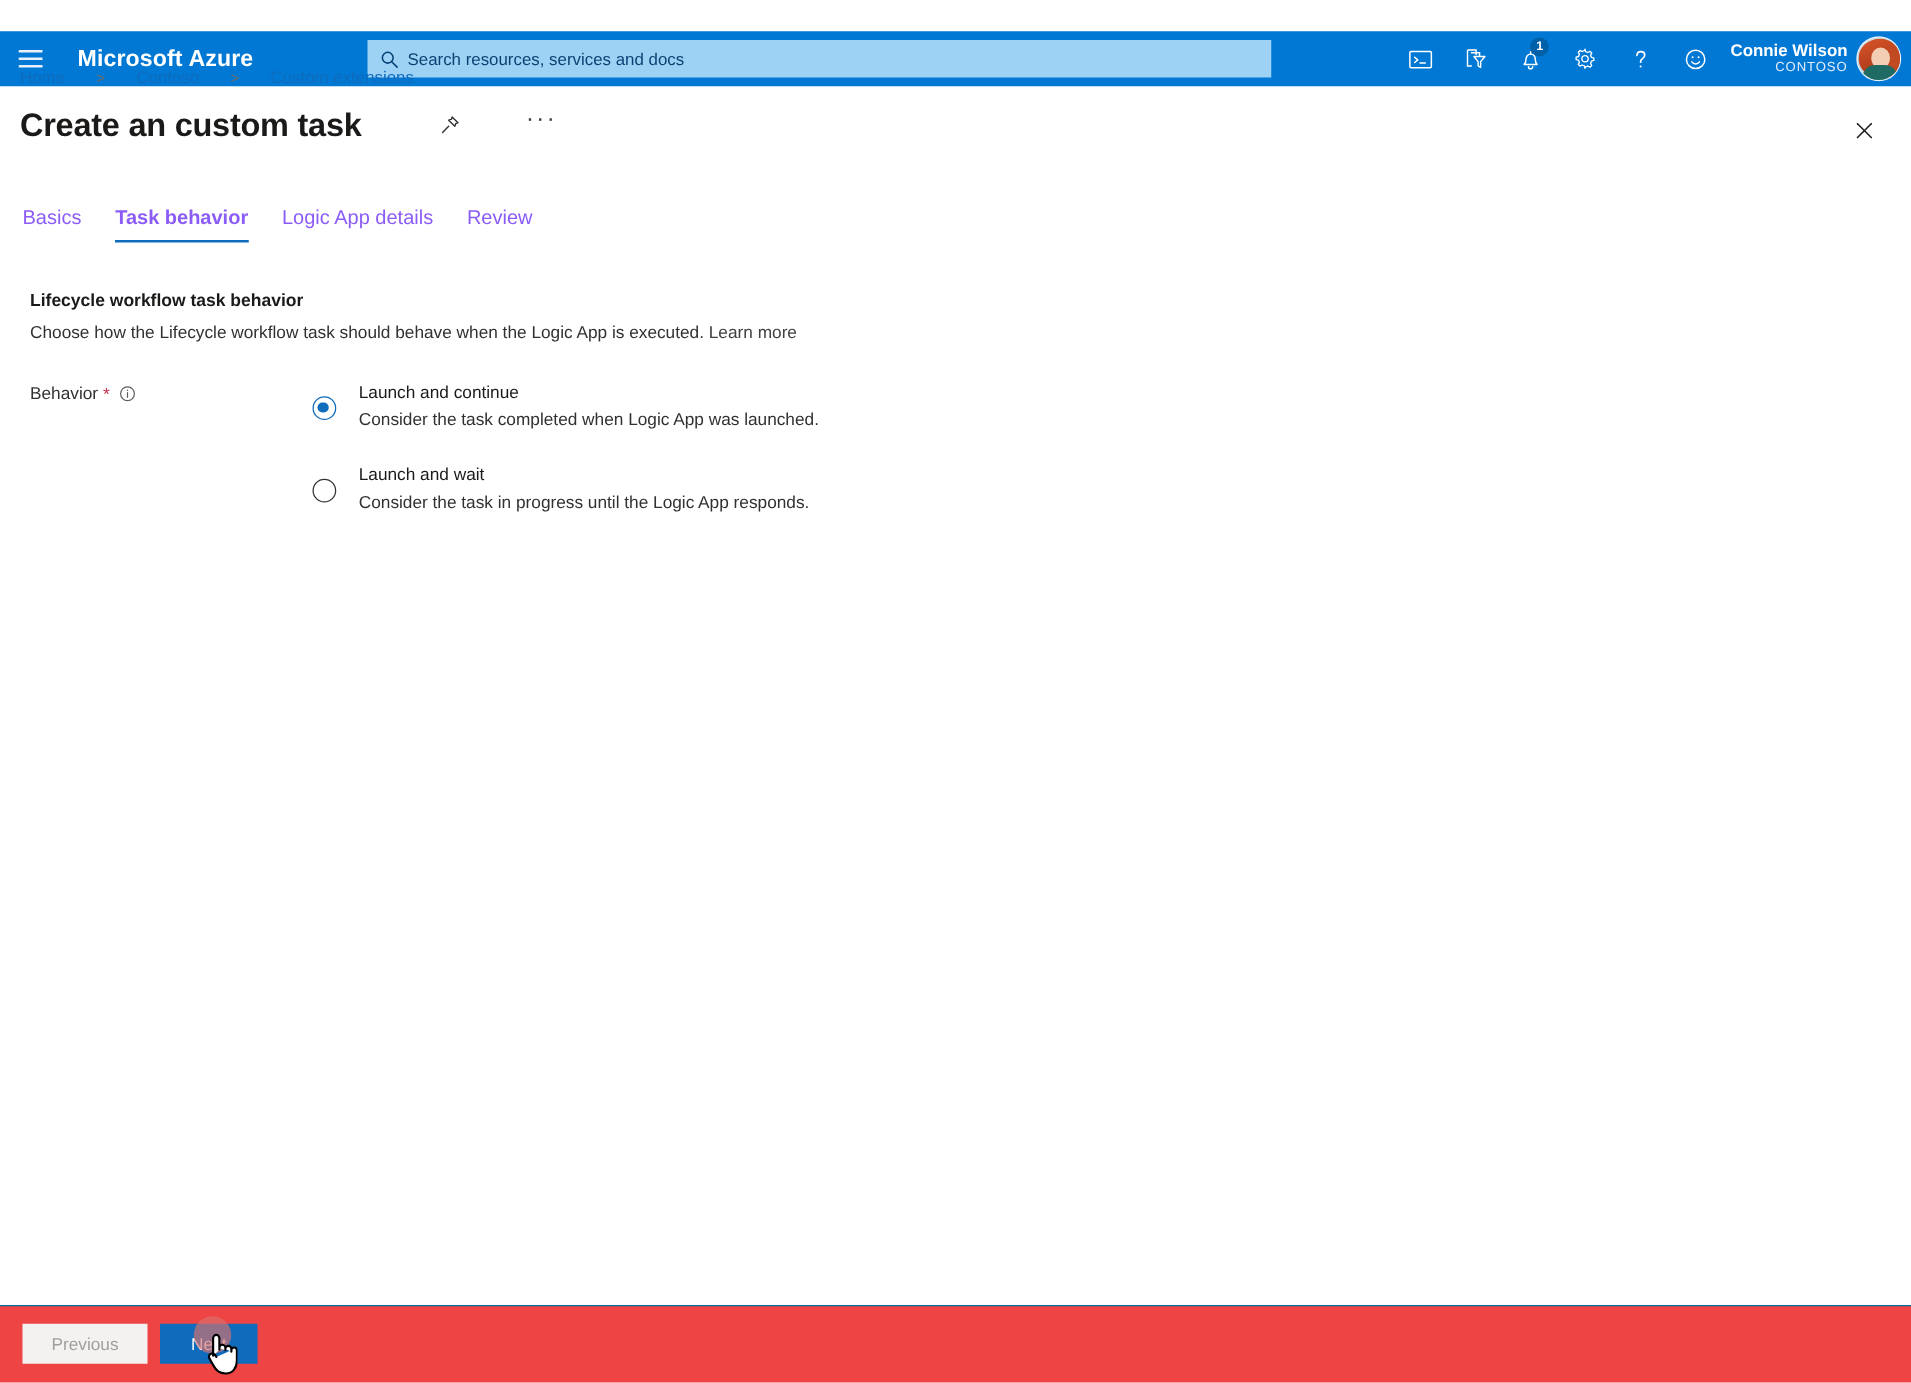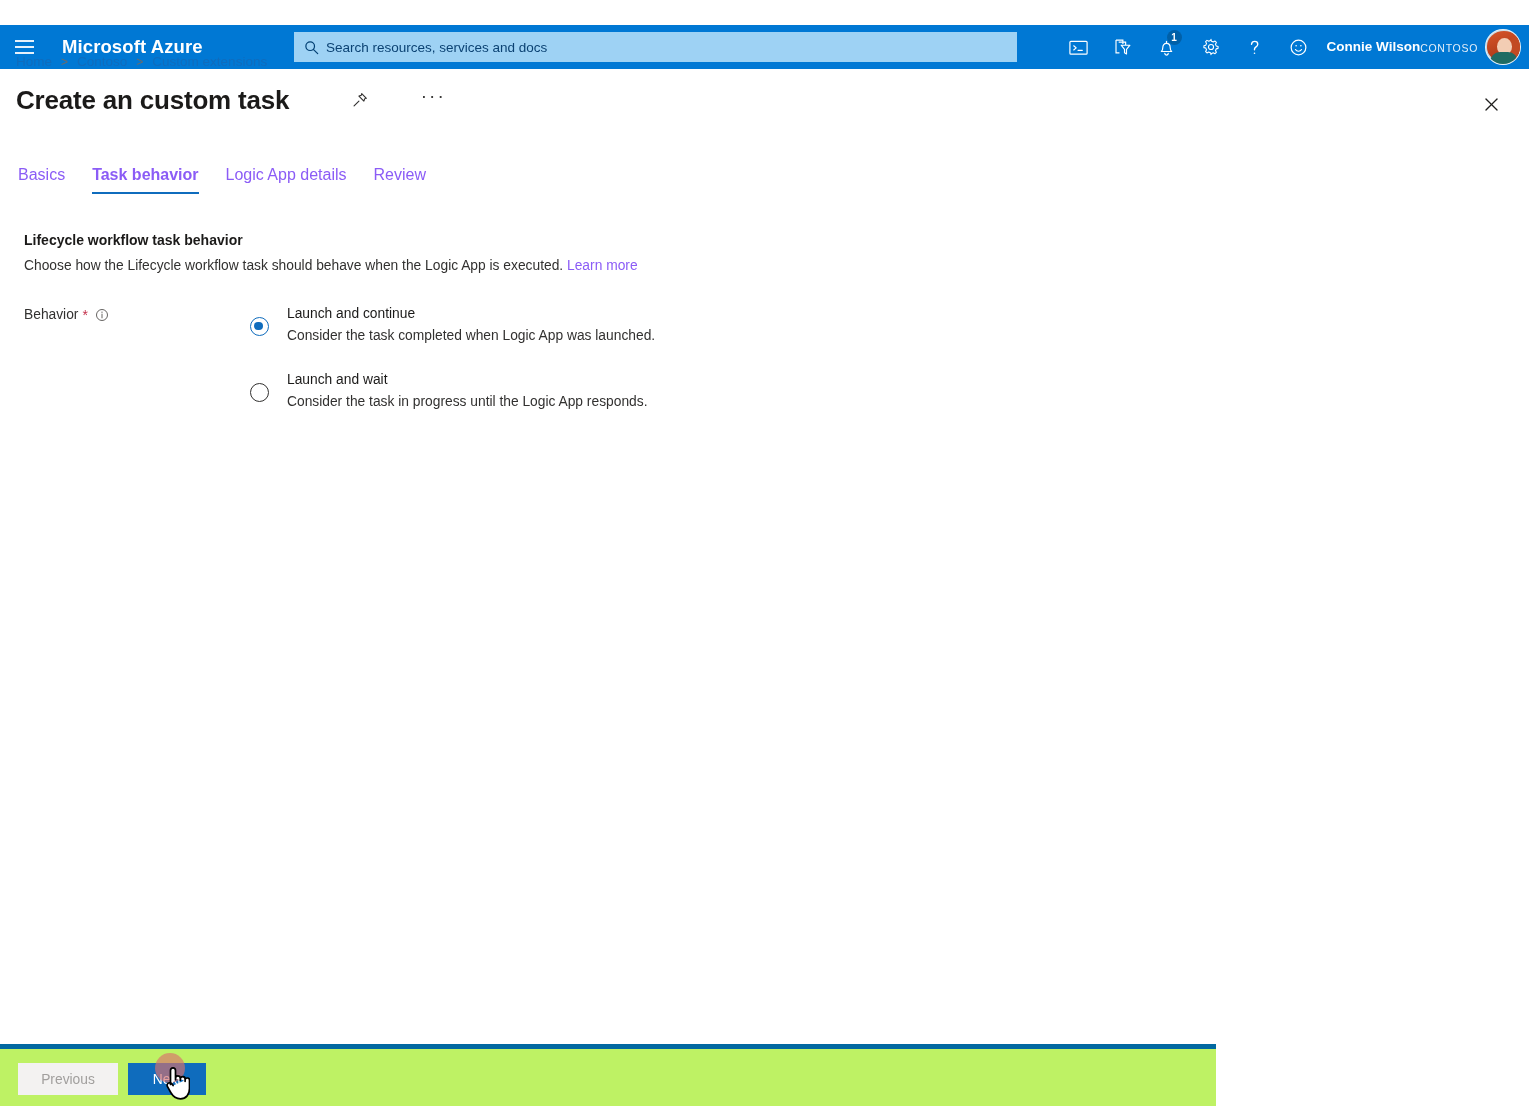--- a/index.html
+++ b/index.html
@@ -86,21 +86,21 @@
     display: flex; align-items: center; justify-content: center;
     line-height: 1;
     padding: 0 3px;
   }
   .account {
     display: flex; align-items: center;
     height: 44px; padding-right: 8px; padding-left: 6px;
     cursor: pointer;
   }
   .account-text {
-    display: flex; flex-direction: row;
+    display: flex; flex-direction: column;
     align-items: flex-end; justify-content: center;
     margin-right: 7px; line-height: 1.05;
   }
   .acct-name { color: #ffffff; font-size: 13.5px; font-weight: 700; white-space: nowrap; }
   .acct-org  { color: #e3eef9; font-size: 10.5px; letter-spacing: .7px; white-space: nowrap; }
   .avatar {
     width: 36px; height: 36px; border-radius: 50%;
     overflow: hidden; flex: 0 0 36px;
     position: relative; background: #cfe3f2;
     border: 1px solid rgba(255,255,255,.55);
@@ -108,21 +108,21 @@
   .avatar .av-bg  { position:absolute; inset:0; background: radial-gradient(circle at 50% 35%, #dfe7ec 0%, #b9cdd9 100%); }
   .avatar .av-hair{ position:absolute; left:1px; top:1px; width:34px; height:30px; border-radius:50% 50% 44% 44%; background: linear-gradient(160deg,#d8562a 0%,#b63f1c 60%,#8e2f13 100%); }
   .avatar .av-face{ position:absolute; left:11px; top:8px; width:15px; height:17px; border-radius:50% 50% 48% 48%; background:#f3cdb4; }
   .avatar .av-body{ position:absolute; left:4px; bottom:0; width:28px; height:12px; border-radius:10px 10px 0 0; background:#1f6b63; }
   .avatar .av-hair2{position:absolute; right:-1px; top:6px; width:13px; height:26px; border-radius:50%; background:#c24a22;}
 
   
   .breadcrumb {
     position: absolute; top: 54px; left: 16px;
     display: flex; align-items: center;
-    font-size: 13.5px; gap: 0;
+    font-size: 13.5px; gap: 16px;
   }
   .crumb { color: #0f6cbd; cursor: pointer; white-space: nowrap; }
   .crumb-sep { color: #6b6b6b; margin: 0 9px; font-size: 12px; }
 
   
   .title-row {
     position: absolute; top: 84px; left: 16px;
     display: flex; align-items: center; gap: 35px;
   }
   .page-title {
@@ -164,21 +164,21 @@
 
   
   .section-head {
     position: absolute; top: 232px; left: 24px;
     font-size: 14px; font-weight: 700; color: #1b1a19;
   }
   .section-desc {
     position: absolute; top: 258px; left: 24px;
     font-size: 13.8px; color: #323130;
   }
-  .section-desc a { color: #8b5cf6; text-decoration: none; cursor: pointer; }
+  .section-desc a { color: #404040; text-decoration: none; cursor: pointer; }
 
   .field-label {
     position: absolute; top: 307px; left: 24px;
     display: flex; align-items: center;
     font-size: 13.8px; color: #323130;
   }
   .req-star { color: #c4314b; margin-left: 4px; font-size: 14px; line-height: 1; }
   .info-icon {
     margin-left: 7px; width: 14px; height: 14px;
     color: #605e5c; display: inline-flex;
@@ -200,23 +200,23 @@
     left: 3.4px; top: 3.4px; width: 8.6px; height: 8.6px;
     border-radius: 50%; background: #0f6cbd;
   }
   .radio-text { margin-left: 18px; }
   .radio-title { font-size: 13.8px; color: #1b1a19; line-height: 1.35; }
   .radio-sub   { font-size: 13.8px; color: #323130; line-height: 1.5; margin-top: 2px; }
 
   
   .footer {
     position: absolute; left: 0; bottom: 0;
-    width: 1216px; height: 62px;
-    border-top: 5px solid #0369a1;
-    background: #bef264;
+    width: 1529px; height: 62px;
+    border-top: 1px solid #0369a1;
+    background: #ef4444;
   }
   .btn {
     position: absolute;
     height: 32px;
     font-family: "Liberation Sans", sans-serif;
     font-size: 13.8px;
     border: 0; outline: 0;
     display: flex; align-items: center; justify-content: center;
   }
   .btn-prev {

